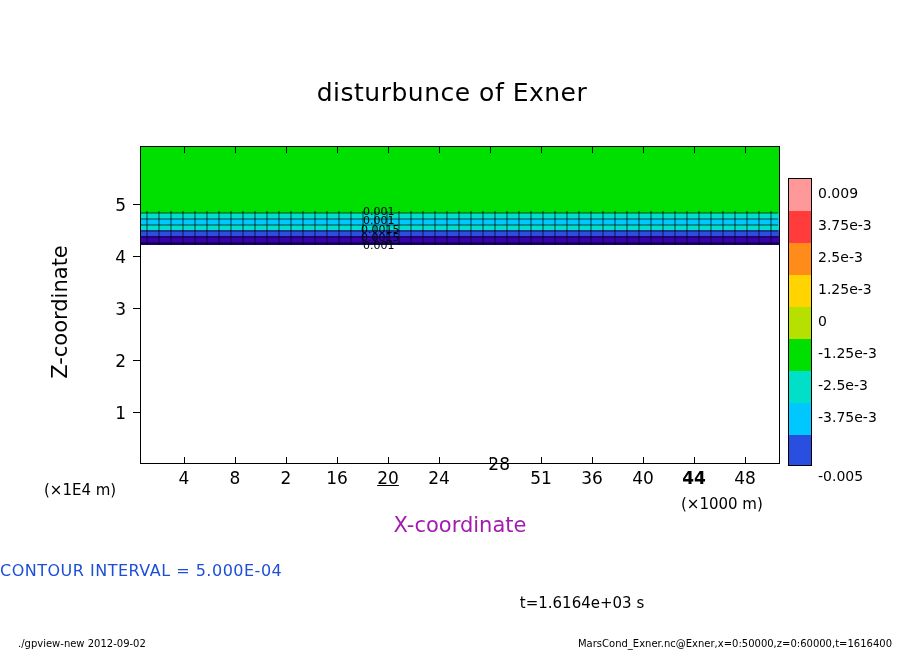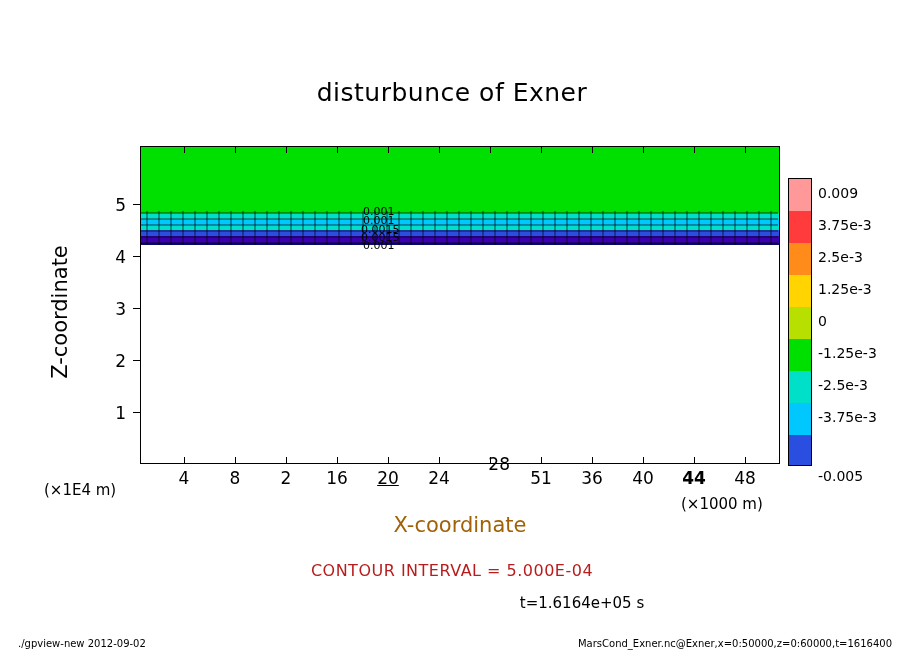--- a/index.html
+++ b/index.html
@@ -26,29 +26,29 @@
   
   .band{position:absolute;left:0;width:100%;}
   
   #ylabel{
     left:-40px;top:300px;width:200px;text-align:center;
     transform:rotate(-90deg);
     font-size:21px;color:#000;
   }
   #xlabel{
     left:140px;top:513px;width:640px;text-align:center;
-    font-size:21px;color:#a16207;
+    font-size:21px;color:#a21caf;
   }
   .tick-label{font-size:17px;color:#000;text-align:center;}
   .ytick-label{font-size:17px;color:#000;text-align:right;}
   #xunit{left:44px;top:481px;font-size:15px;color:#000;}
   #xunit2{left:681px;top:495px;font-size:15px;color:#000;}
   #contour-note{
-    left:0;top:561px;width:904px;text-align:center;
-    font-size:16px;color:#b91c1c;letter-spacing:0.5px;
+    left:0;top:561px;width:904px;text-align:left;
+    font-size:16px;color:#1d4ed8;letter-spacing:0.5px;
   }
   #time-note{
     left:0;top:594px;width:904px;text-align:center;
     font-size:15px;color:#000;
     padding-left:260px;box-sizing:border-box;
   }
   #footer-left{left:18px;top:638px;font-size:10px;color:#000;}
   #footer-right{right:12px;top:638px;font-size:10px;color:#000;text-align:right;}
   
   #colorbar{
@@ -232,16 +232,16 @@
 <div class="cb-label" style="top:217px;">3.75e-3</div>
 <div class="cb-label" style="top:249px;">2.5e-3</div>
 <div class="cb-label" style="top:281px;">1.25e-3</div>
 <div class="cb-label" style="top:313px;">0</div>
 <div class="cb-label" style="top:345px;">-1.25e-3</div>
 <div class="cb-label" style="top:377px;">-2.5e-3</div>
 <div class="cb-label" style="top:409px;">-3.75e-3</div>
 <div class="cb-label" style="top:468px;">-0.005</div>
 
 <div class="abs" id="contour-note">CONTOUR INTERVAL = 5.000E-04</div>
-<div class="abs" id="time-note">t=1.6164e+05 s</div>
+<div class="abs" id="time-note">t=1.6164e+03 s</div>
 
 <div class="abs" id="footer-left">./gpview-new  2012-09-02</div>
 <div class="abs" id="footer-right">MarsCond_Exner.nc@Exner,x=0:50000,z=0:60000,t=1616400</div>
 
 </body></html>

